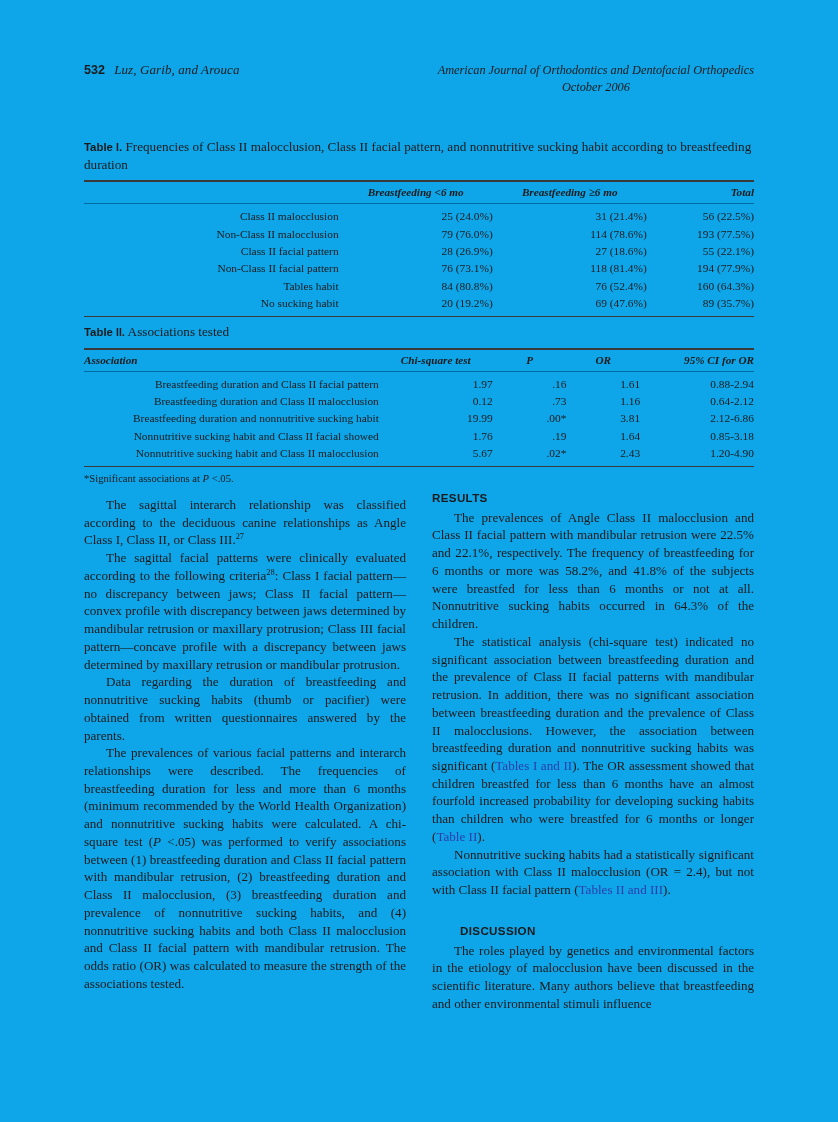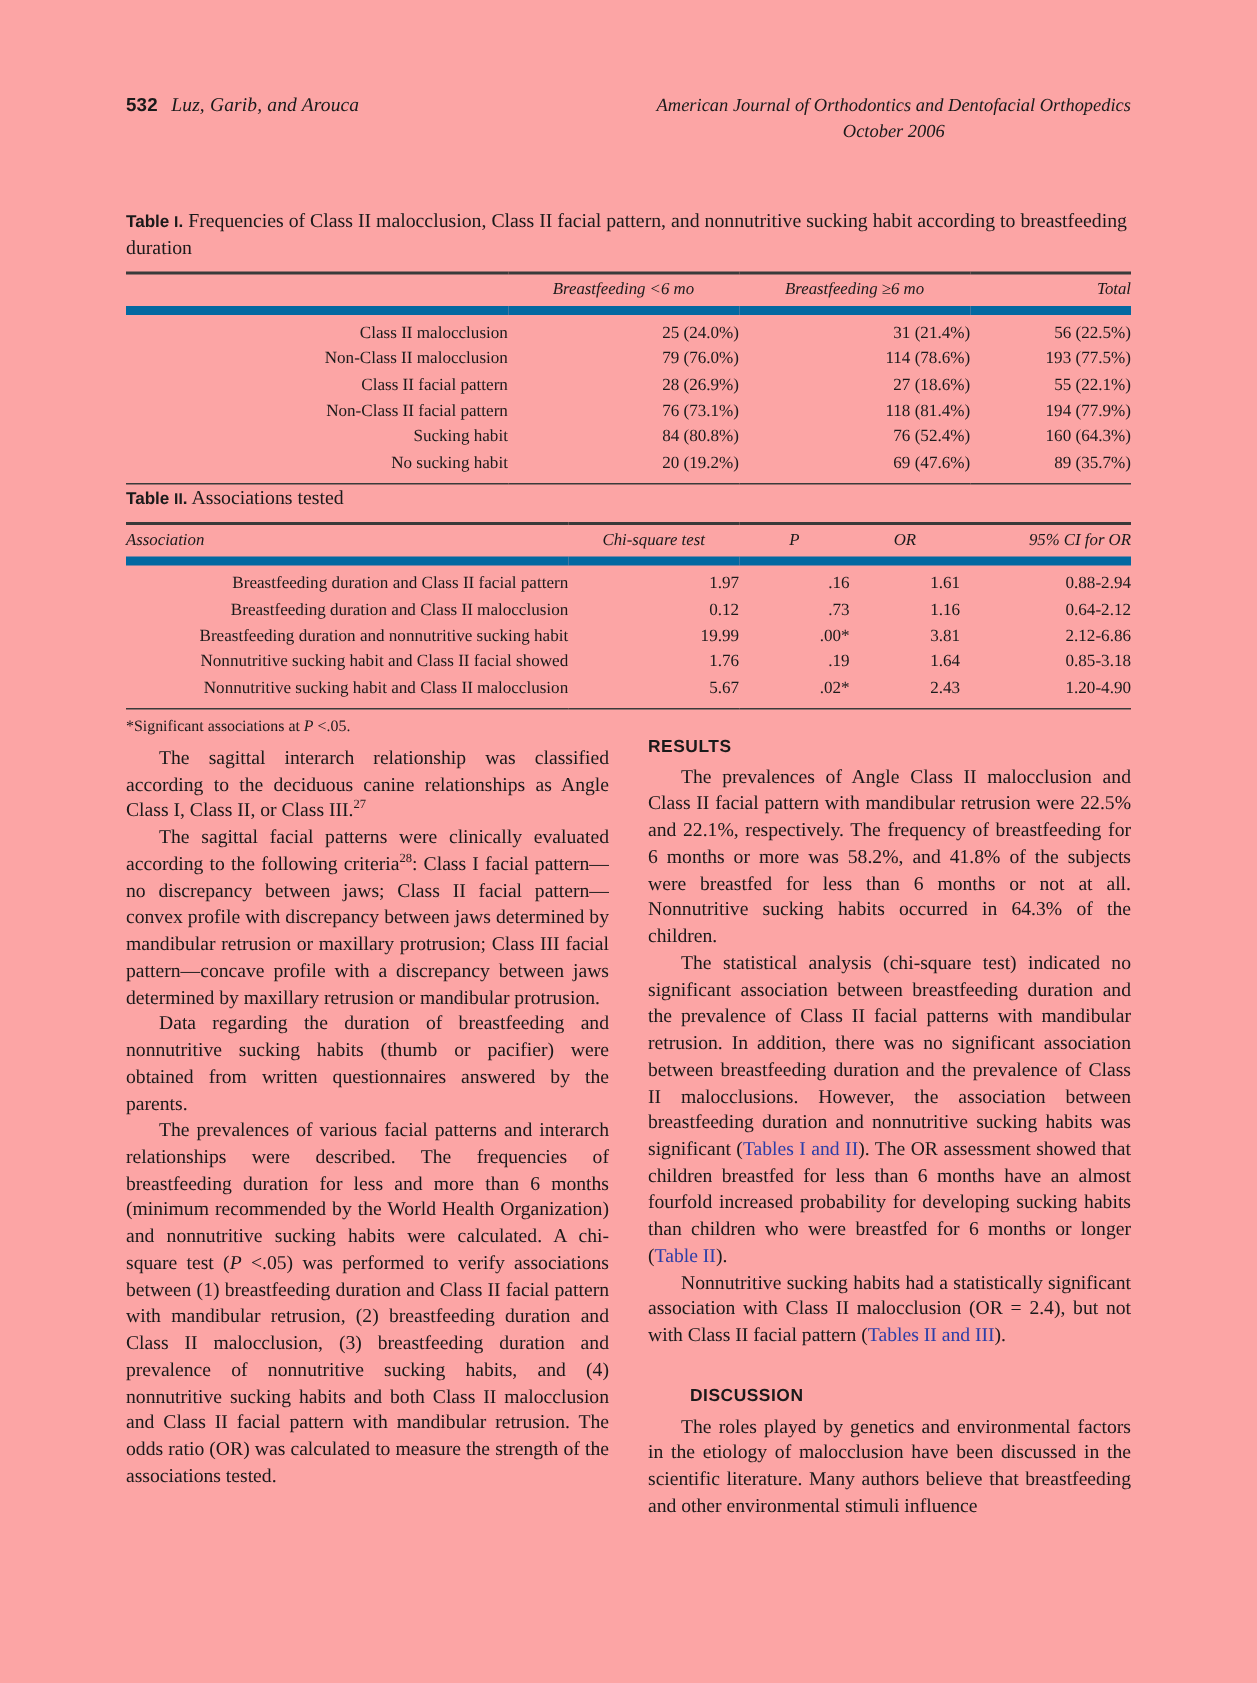--- a/index.html
+++ b/index.html
@@ -4,21 +4,21 @@
 <style>
   html, body {
     margin: 0;
     padding: 0;
     background: #f0f0f0;
   }
   .page {
     position: relative;
     width: 838px;
     height: 1122px;
-    background: #fca5a5;
+    background: #0ea5e9;
     margin: 0 auto;
     font-family: "Liberation Serif", serif;
     color: #1a1a1a;
     overflow: hidden;
   }
 
   
   .runhead {
     position: absolute;
     left: 84px;
@@ -74,26 +74,26 @@
   .table-caption .tnum .rom {
     font-size: 10.4px;
   }
 
   table.data {
     width: 100%;
     border-collapse: collapse;
     font-size: 11.4px;
   }
   table.data thead th {
-    font-weight: normal;
+    font-weight: bold;
     font-style: italic;
     font-size: 11.2px;
     padding: 4px 0 5px 0;
     border-top: 2.6px double #3a3a3a;
-    border-bottom: 6px solid #0369a1;
+    border-bottom: 1px solid #0369a1;
     white-space: nowrap;
   }
   table.data thead th.lbl { text-align: left; }
   table.data thead th.ctr { text-align: center; }
   table.data thead th.rgt { text-align: right; }
 
   table.data tbody td {
     padding: 1.2px 0;
     line-height: 1.32;
     font-size: 11.4px;
@@ -216,21 +216,21 @@
           <td class="num">27 (18.6%)</td>
           <td class="num">55 (22.1%)</td>
         </tr>
         <tr>
           <td class="lbl">Non-Class II facial pattern</td>
           <td class="num">76 (73.1%)</td>
           <td class="num">118 (81.4%)</td>
           <td class="num">194 (77.9%)</td>
         </tr>
         <tr>
-          <td class="lbl">Sucking habit</td>
+          <td class="lbl">Tables habit</td>
           <td class="num">84 (80.8%)</td>
           <td class="num">76 (52.4%)</td>
           <td class="num">160 (64.3%)</td>
         </tr>
         <tr>
           <td class="lbl">No sucking habit</td>
           <td class="num">20 (19.2%)</td>
           <td class="num">69 (47.6%)</td>
           <td class="num">89 (35.7%)</td>
         </tr>

